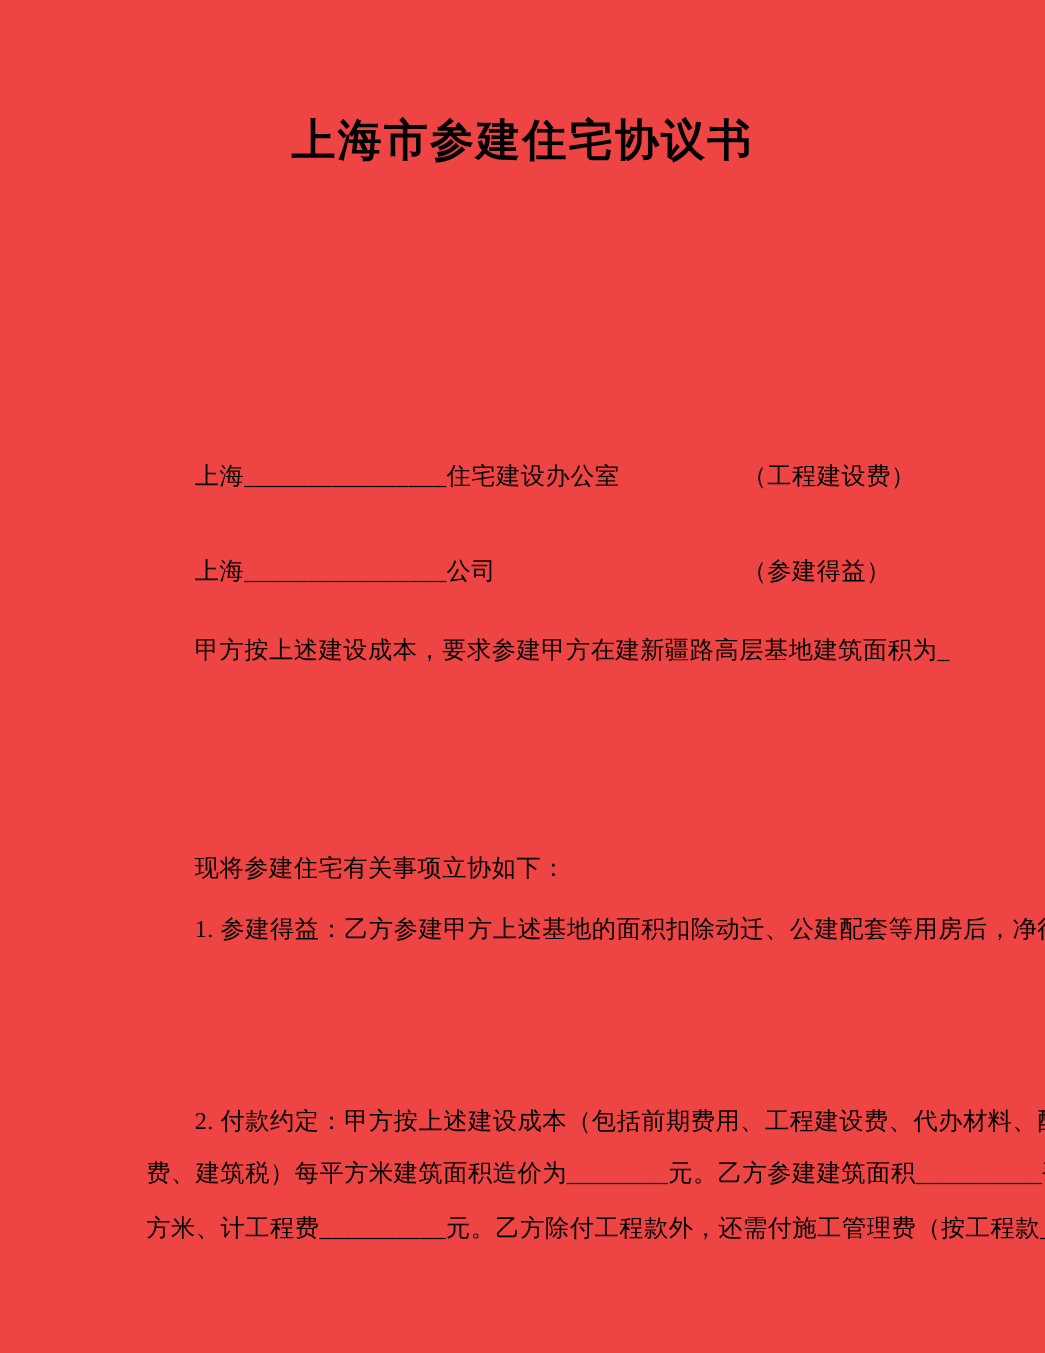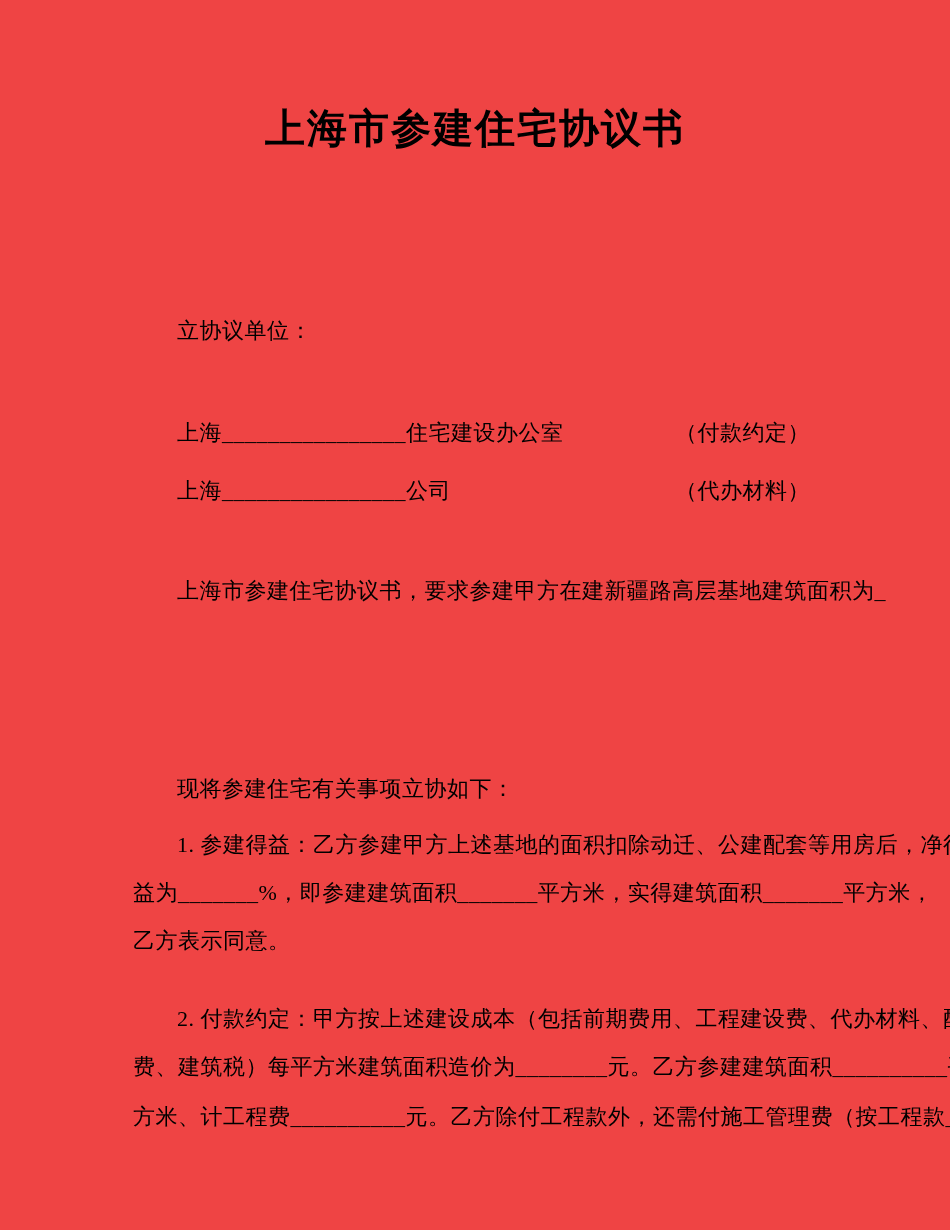--- a/index.html
+++ b/index.html
@@ -48,43 +48,40 @@
     text-indent: 0;
   }
 </style>
 </head>
 <body>
 
 <div class="page">
 
   <h1 class="doc-title">上海市参建住宅协议书</h1>
 
-  <div class="line indent" style="top:316px">立协议单位：</div>
 
   <div class="line indent" style="top:418px">
     <span>上海________________住宅建设办公室</span>
-    <span class="alias">（付款约定）</span>
+    <span class="alias">（工程建设费）</span>
   </div>
 
-  <div class="line indent" style="top:476px">
+  <div class="line indent" style="top:504px">
     <span>上海________________公司</span>
-    <span class="alias">（代办材料）</span>
+    <span class="alias">（参建得益）</span>
   </div>
 
-  <div class="line indent" style="top:576px">上海市参建住宅协议书，要求参建甲方在建新疆路高层基地建筑面积为_</div>
+  <div class="line indent" style="top:576px">甲方按上述建设成本，要求参建甲方在建新疆路高层基地建筑面积为_</div>
 
 
 
   <div class="line indent" style="top:774px">现将参建住宅有关事项立协如下：</div>
 
   <div class="line indent" style="top:830px">1. 参建得益：乙方参建甲方上述基地的面积扣除动迁、公建配套等用房后，净得</div>
 
-  <div class="line" style="top:878px">益为_______%，即参建建筑面积_______平方米，实得建筑面积_______平方米，</div>
 
-  <div class="line" style="top:926px">乙方表示同意。</div>
 
   <div class="line indent" style="top:1004px">2. 付款约定：甲方按上述建设成本（包括前期费用、工程建设费、代办材料、配套</div>
 
   <div class="line" style="top:1052px">费、建筑税）每平方米建筑面积造价为________元。乙方参建建筑面积__________平</div>
 
   <div class="line" style="top:1102px">方米、计工程费__________元。乙方除付工程款外，还需付施工管理费（按工程款_</div>
 
 </div>
 
 </body></html>

